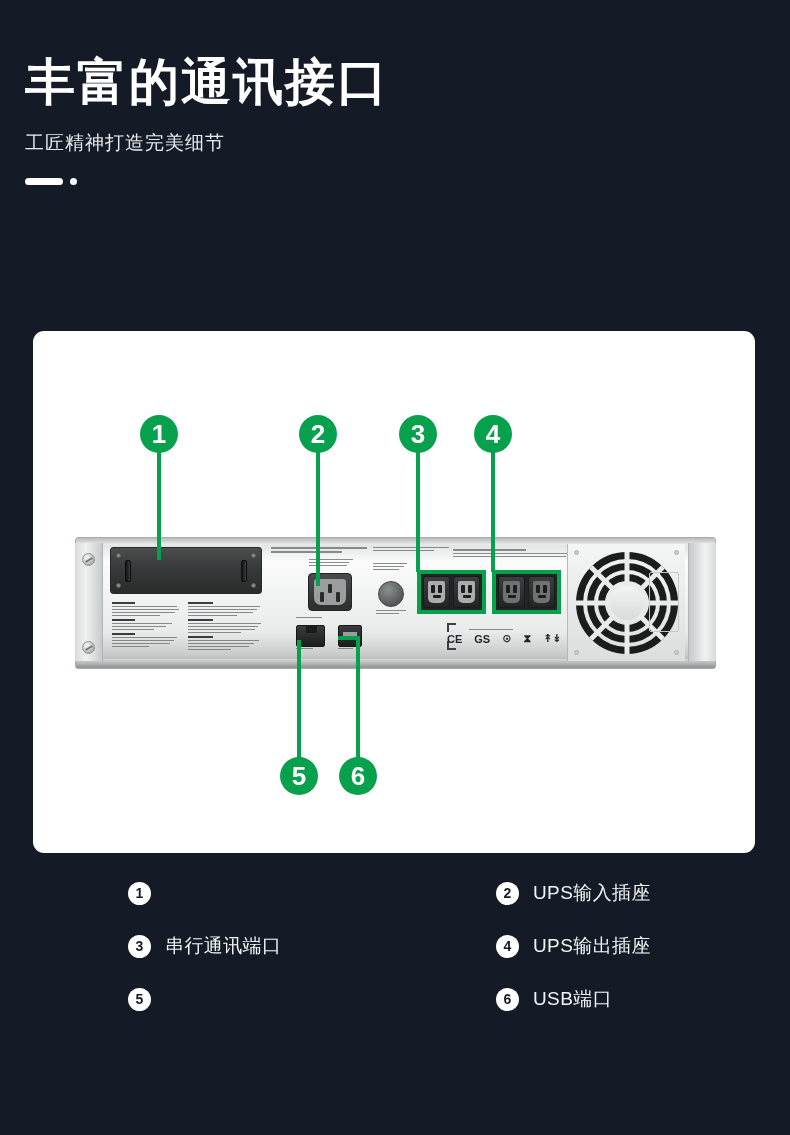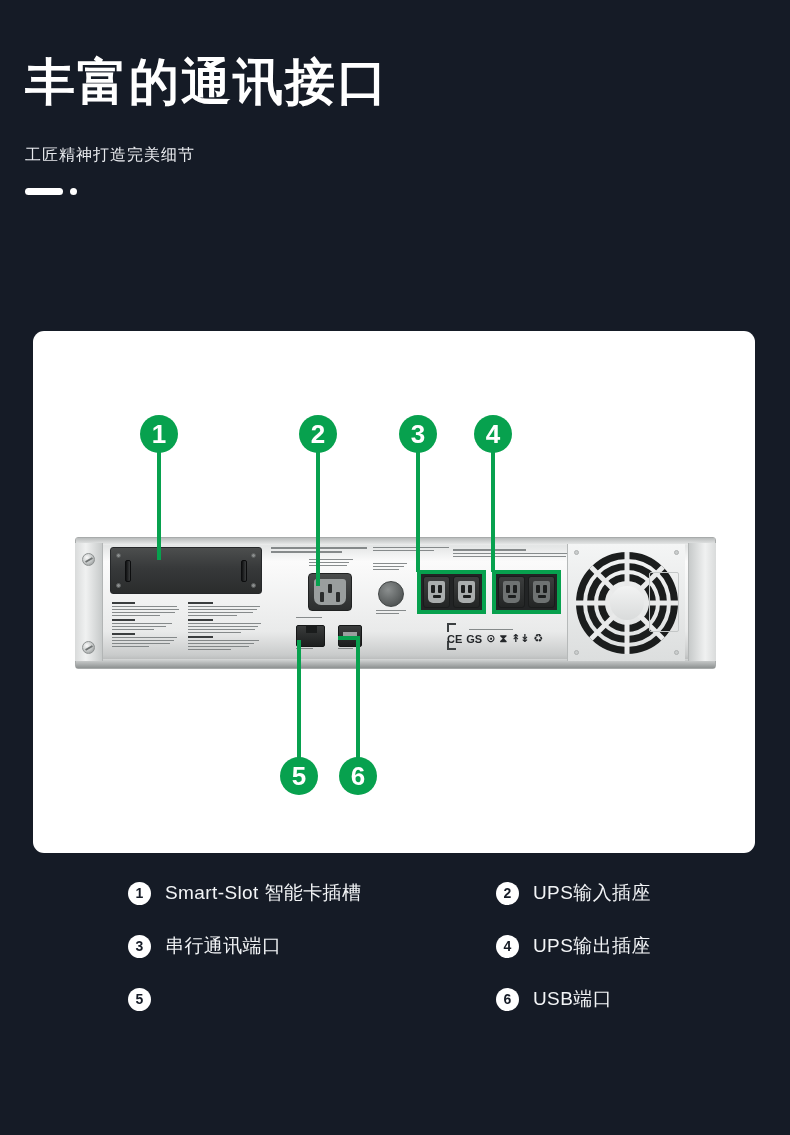--- a/index.html
+++ b/index.html
@@ -11,21 +11,21 @@
   }
   .page{ position:relative; width:790px; height:1135px; background:#151b26; }
 
   
   .header{ position:absolute; left:25px; top:55px; width:700px; }
   .title{
     font-size:50px; font-weight:bold; color:#ffffff;
     letter-spacing:2px; line-height:1.1;
   }
   .subtitle{
-    margin-top:35px; font-size:16px; color:#e8eaee; letter-spacing:1px;
+    margin-top:20px; font-size:19px; color:#e8eaee; letter-spacing:1px;
   }
   .deco{ margin-top:22px; display:flex; align-items:center; gap:7px; }
   .deco-bar{ width:38px; height:7px; border-radius:4px; background:#ffffff; }
   .deco-dot{ width:7px; height:7px; border-radius:50%; background:#ffffff; }
 
   
   .card{
     position:absolute; left:33px; top:331px;
     width:722px; height:522px;
     background:#ffffff; border-radius:11px;
@@ -189,21 +189,21 @@
   .fan-plate{
     position:absolute; right:6px; top:28px; width:30px; height:60px;
     border:1px solid #c4c7c7; border-radius:2px;
   }
   .fan-scr{ position:absolute; width:5px; height:5px; border-radius:50%;
     background:#c9cccc; border:1px solid #aeb1b1; }
 
   
   .certs{
     position:absolute; left:372px; top:95px;
-    display:flex; align-items:center; gap:4px;
+    display:flex; align-items:center; gap:12px;
     font-size:11px; color:#24272a; font-weight:bold;
   }
   .serial-brk{ position:absolute; width:9px; height:9px; border:2px solid #3c4042; }
 
   
   .legend{
     position:absolute; left:128px; top:880px; width:640px;
     display:grid; grid-template-columns:368px 1fr; row-gap:27px;
   }
   .leg-item{ display:flex; align-items:center; gap:14px; }
@@ -424,21 +424,20 @@
         <div class="spoke" style="transform:translate(-50%,-50%) rotate(135deg);"></div>
         <div class="hub"></div>
       </div>
       <div class="fan-plate"></div>
     </div>
   </div>
 
   <div class="legend">
     <div class="leg-item">
       <div class="leg-num">1</div>
-      <div class="leg-txt">Smart-Slot 智能卡插槽</div>
     </div>
     <div class="leg-item">
       <div class="leg-num">2</div>
       <div class="leg-txt">UPS输入插座</div>
     </div>
     <div class="leg-item">
       <div class="leg-num">3</div>
       <div class="leg-txt">串行通讯端口</div>
     </div>
     <div class="leg-item">

